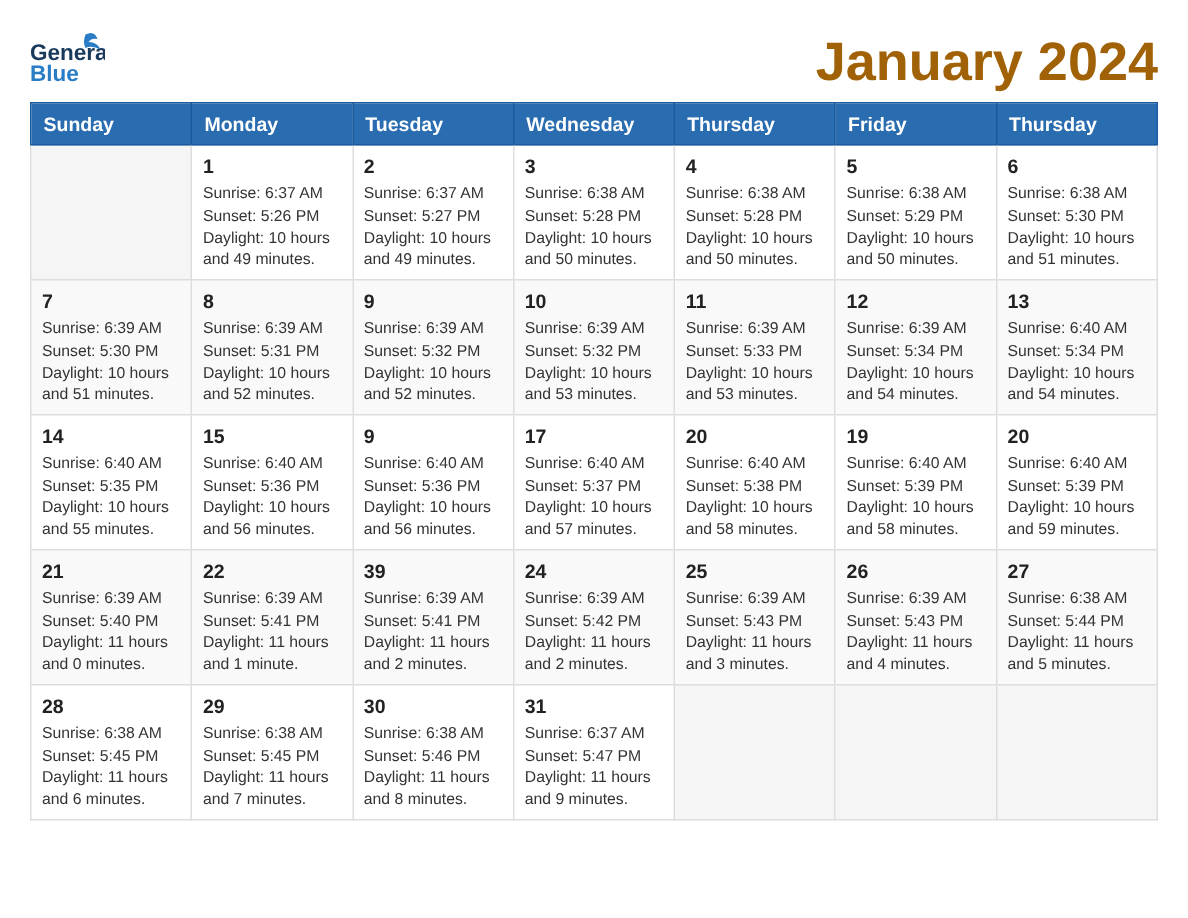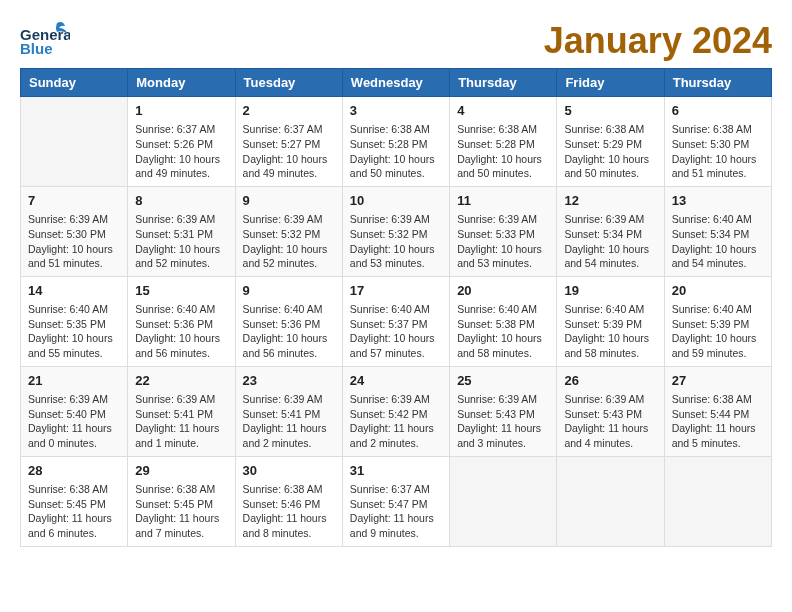--- a/index.html
+++ b/index.html
@@ -200,21 +200,21 @@
       </tr>
       <tr>
         <td><span class="day-num">21</span><span class="day-info" style="white-space: pre-line;">Sunrise: 6:39 AM
 Sunset: 5:40 PM
 Daylight: 11 hours
 and 0 minutes.</span></td>
         <td><span class="day-num">22</span><span class="day-info" style="white-space: pre-line;">Sunrise: 6:39 AM
 Sunset: 5:41 PM
 Daylight: 11 hours
 and 1 minute.</span></td>
-        <td><span class="day-num">23</span><span class="day-info" style="white-space: pre-line;">Sunrise: 6:39 AM
+        <td><span class="day-num">39</span><span class="day-info" style="white-space: pre-line;">Sunrise: 6:39 AM
 Sunset: 5:41 PM
 Daylight: 11 hours
 and 2 minutes.</span></td>
         <td><span class="day-num">24</span><span class="day-info" style="white-space: pre-line;">Sunrise: 6:39 AM
 Sunset: 5:42 PM
 Daylight: 11 hours
 and 2 minutes.</span></td>
         <td><span class="day-num">25</span><span class="day-info" style="white-space: pre-line;">Sunrise: 6:39 AM
 Sunset: 5:43 PM
 Daylight: 11 hours

